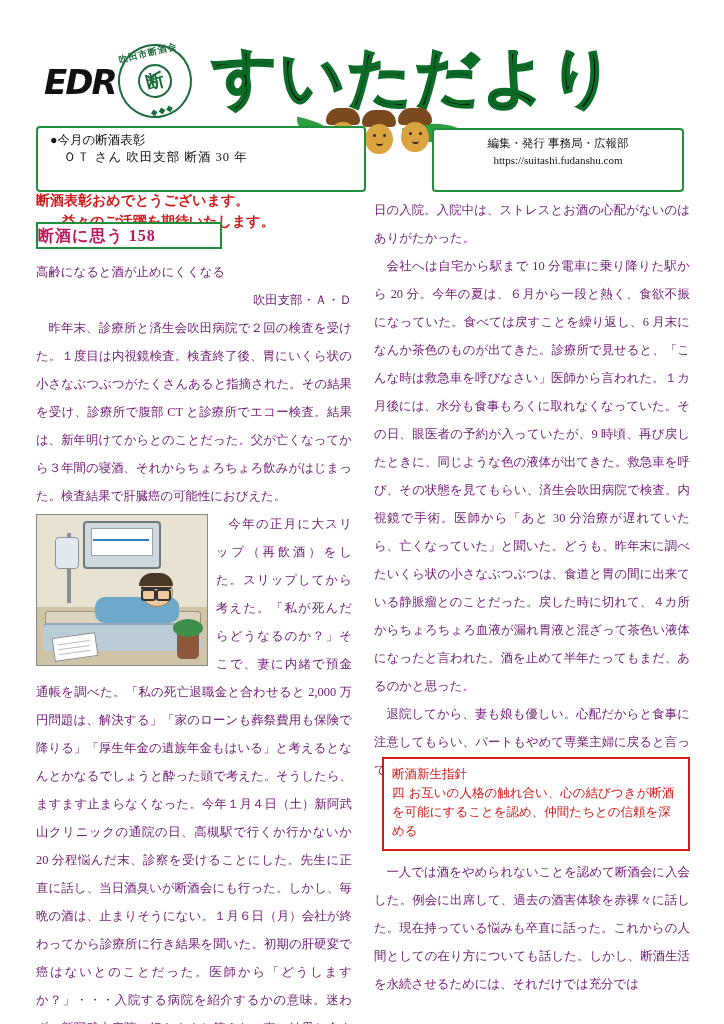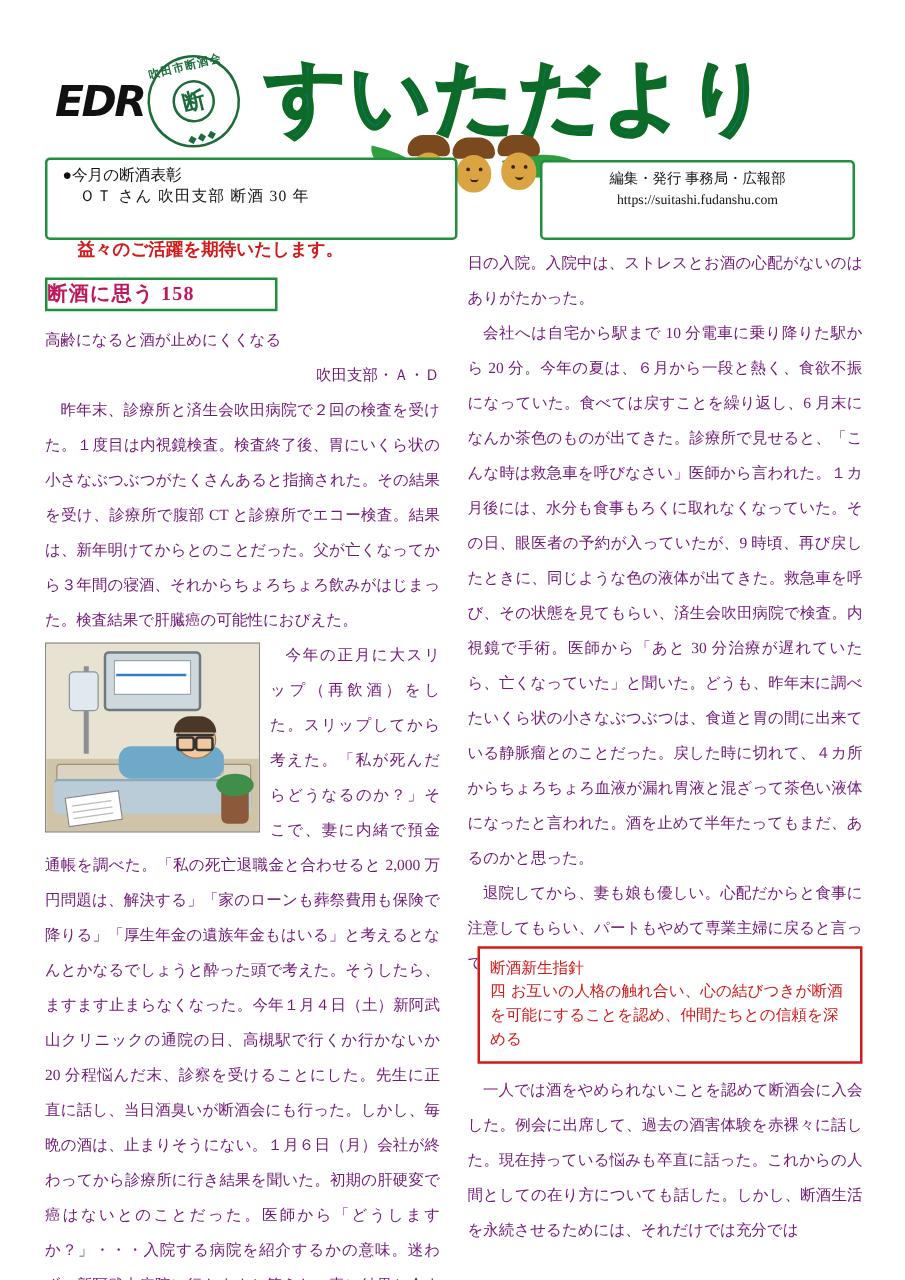--- a/index.html
+++ b/index.html
@@ -43,21 +43,21 @@
     font-size:9px;color:#1d6b3a;letter-spacing:1px;font-weight:bold;
   }
   .seal .arc-b{
     position:absolute;left:0;bottom:2px;width:74px;text-align:center;
     font-size:9px;color:#1d6b3a;letter-spacing:1px;font-weight:bold;
   }
   .title-main{
     position:absolute;left:212px;top:34px;
     font-family:"DejaVu Sans",sans-serif;
     font-size:64px;font-weight:bold;
-    color:#0f766e;
+    color:#000000;
     -webkit-text-stroke:2px #0c6b26;
     letter-spacing:2px;
     white-space:nowrap;
   }
   
   .acorns{position:absolute;left:300px;top:108px;width:160px;height:48px;}
   .acorn{position:absolute;width:34px;height:44px;}
   .acorn .cap{
     position:absolute;left:0;top:0;width:34px;height:17px;
     background:#7a4a1e;border-radius:17px 17px 6px 6px;
@@ -204,20 +204,21 @@
       </div>
     </div>
   </div>
 
   <div class="award">
     <div class="row1">●今月の断酒表彰</div>
     <div class="row2">　ＯＴ さん 吹田支部 断酒 30 年</div>
   </div>
 
   <div class="award-msg">
+    <span>断酒表彰おめでとうございます。</span>
     <span class="l2">益々のご活躍を期待いたします。</span>
   </div>
 
   <div class="pubinfo">
     <div>編集・発行 事務局・広報部</div>
     <div class="url">https://suitashi.fudanshu.com</div>
   </div>
 
   <div class="sec-head">
     <span>断酒に思う 158</span>

